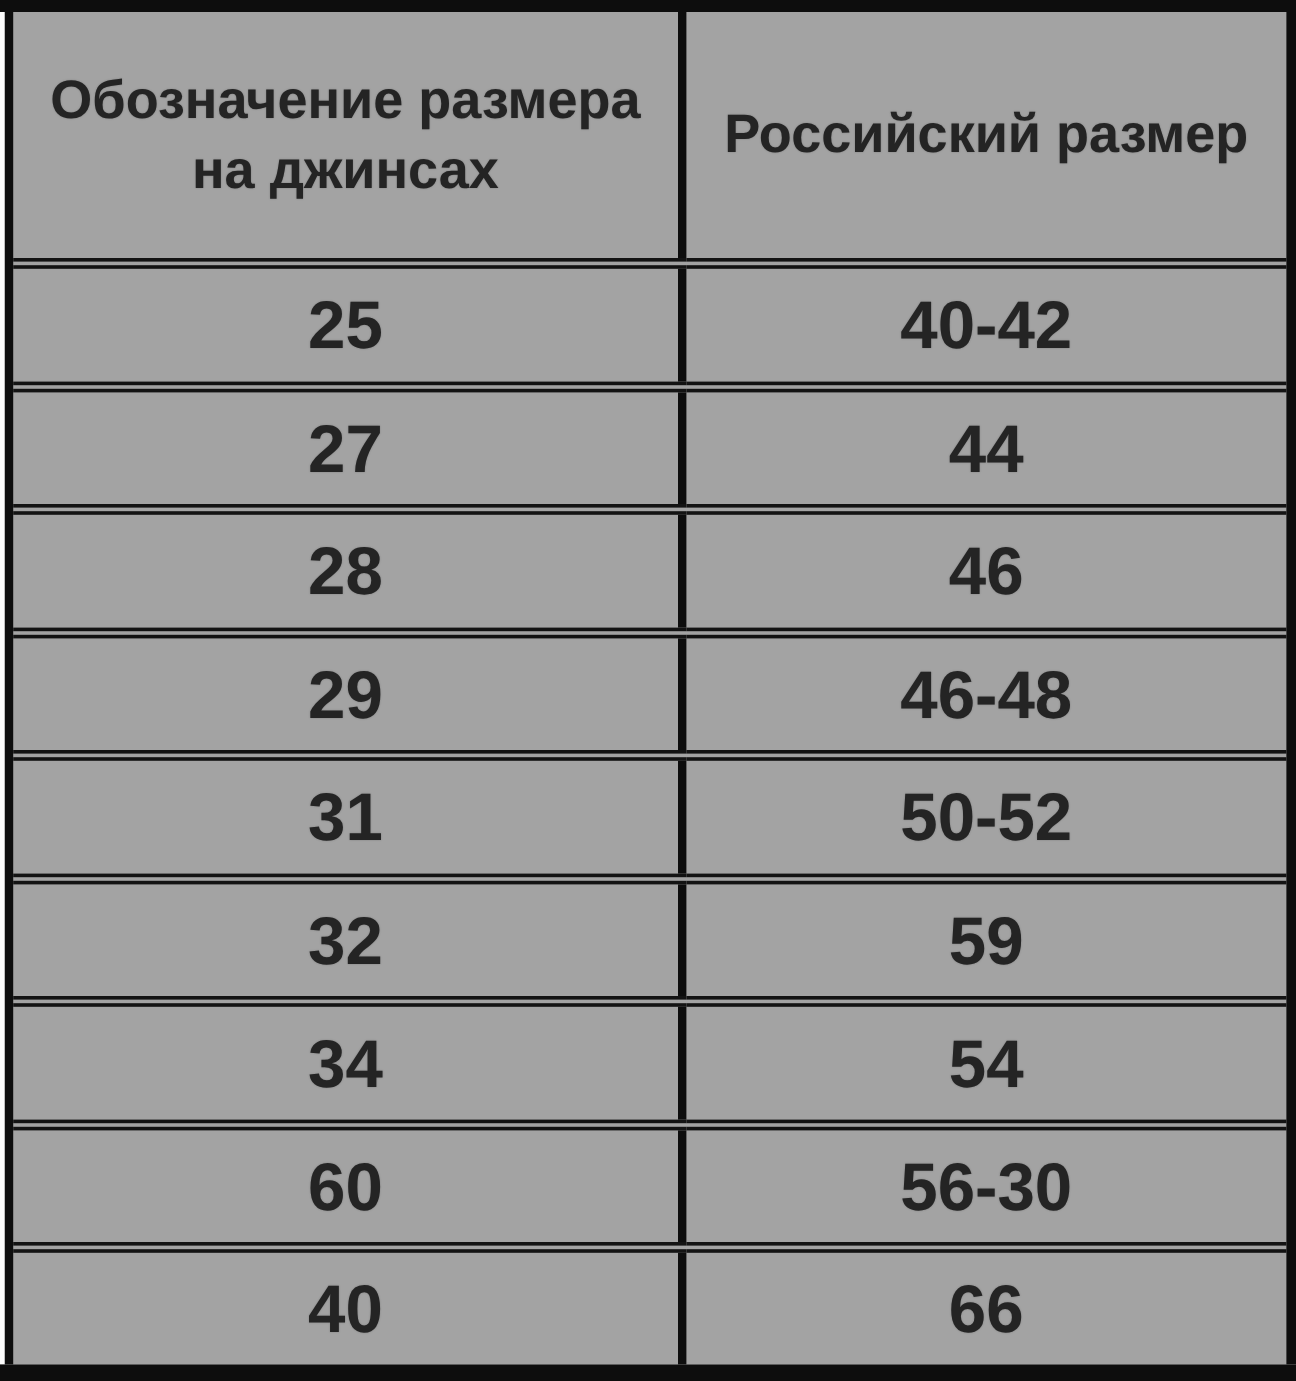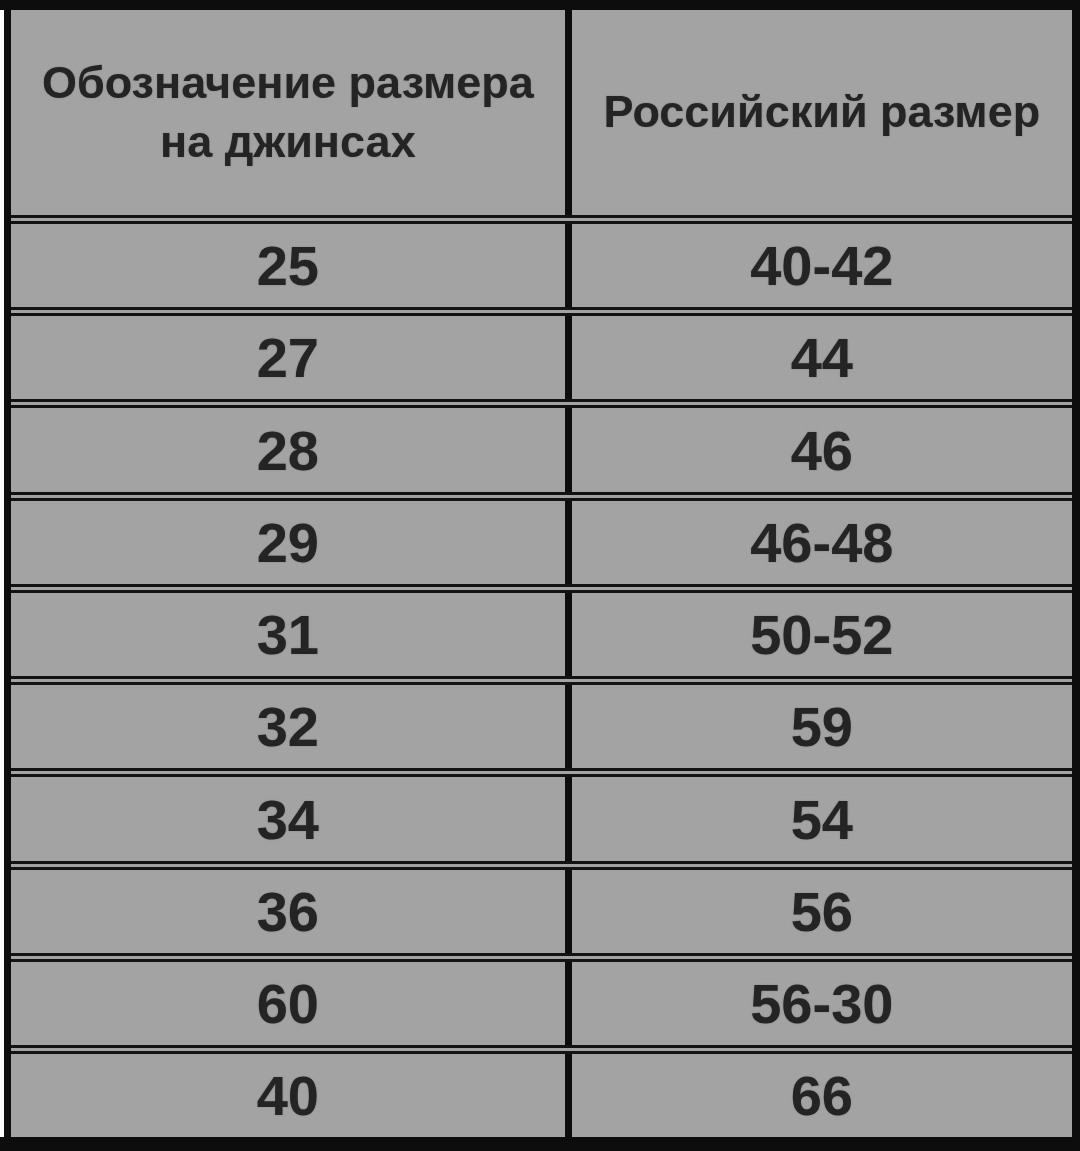--- a/index.html
+++ b/index.html
@@ -112,24 +112,20 @@
         </tr>
         <tr>
           <td>32</td>
           <td>59</td>
         </tr>
         <tr>
           <td>34</td>
           <td>54</td>
         </tr>
         <tr>
-          <td>36</td>
-          <td>56</td>
-        </tr>
-        <tr>
           <td>60</td>
           <td>56-30</td>
         </tr>
         <tr>
           <td>40</td>
           <td>66</td>
         </tr>
       </tbody>
     </table>
   </div>

